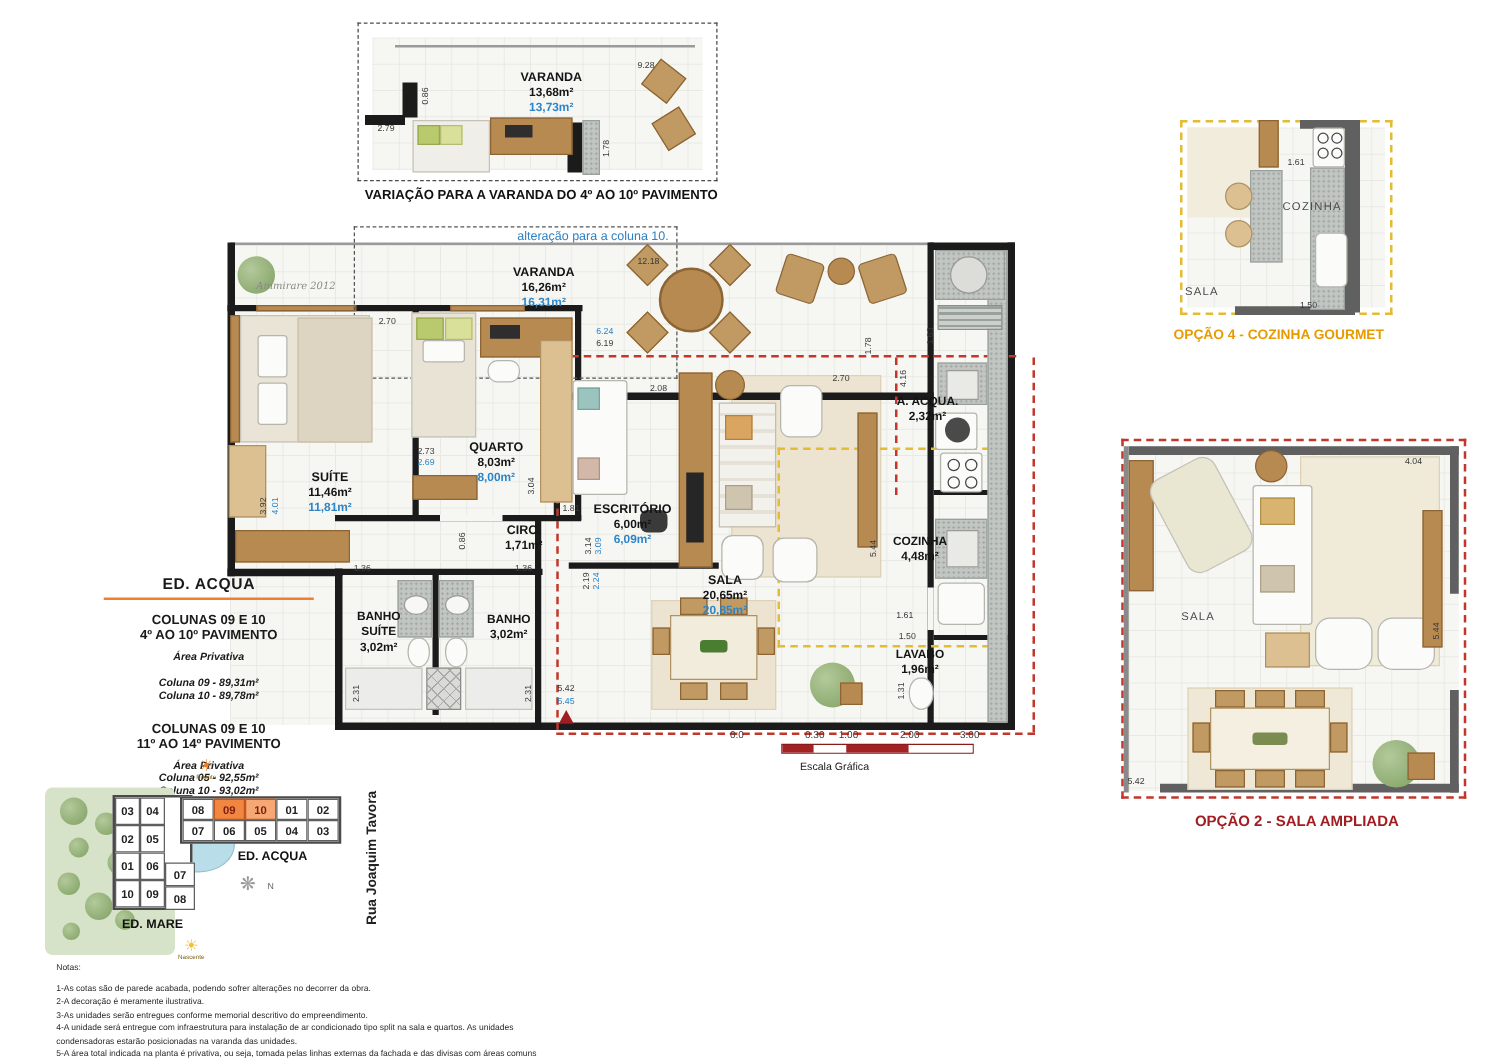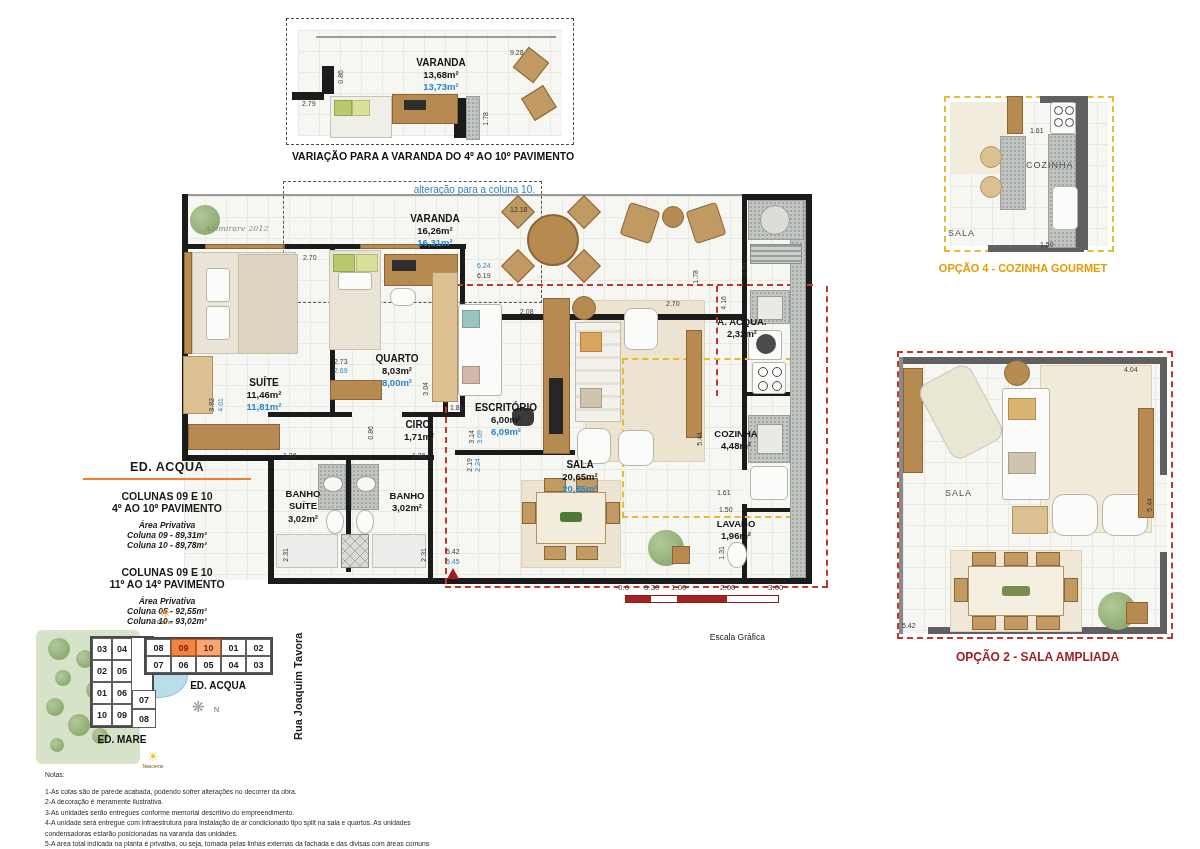--- a/index.html
+++ b/index.html
@@ -287,44 +287,44 @@
   <span class="dim" style="left:719px;top:506px;">1.50</span>
   <span class="dim vtext" style="left:718px;top:546px;">1.31</span>
 
   <div class="abs" style="left:72px;top:460px;width:190px;text-align:center;">
     <div style="font-size:12.5px;font-weight:bold;letter-spacing:.5px;">ED. ACQUA</div>
     <div style="width:168px;height:2px;background:#f08030;margin:4px auto 10px;"></div>
     <div>
       <div style="font-size:10.5px;font-weight:bold;">COLUNAS 09 E 10</div>
       <div style="font-size:10.5px;font-weight:bold;">4º AO 10º PAVIMENTO</div>
       <div style="font-size:8.5px;font-weight:bold;font-style:italic;margin-top:6px;">Área Privativa</div>
-      <div style="font-size:8.5px;font-weight:bold;font-style:italic;">Coluna 09 - 89,31m²</div>
+      <div style="font-size:8.5px;font-weight:bold;font-style:italic;margin-top:11px;">Coluna 09 - 89,31m²</div>
       <div style="font-size:8.5px;font-weight:bold;font-style:italic;">Coluna 10 - 89,78m²</div>
     </div>
     <div style="margin-top:16px;">
       <div style="font-size:10.5px;font-weight:bold;">COLUNAS 09 E 10</div>
       <div style="font-size:10.5px;font-weight:bold;">11º AO 14º PAVIMENTO</div>
       <div style="font-size:8.5px;font-weight:bold;font-style:italic;margin-top:6px;">Área Privativa</div>
       <div style="font-size:8.5px;font-weight:bold;font-style:italic;">Coluna 05 - 92,55m²</div>
       <div style="font-size:8.5px;font-weight:bold;font-style:italic;">Coluna 10 - 93,02m²</div>
     </div>
   </div>
 
-  <span class="dim" style="left:618px;top:584px;font-size:8px;">0.0</span>
+  <span class="dim" style="left:584px;top:584px;font-size:8px;">0.0</span>
   <span class="dim" style="left:644px;top:584px;font-size:8px;">0.30</span>
   <span class="dim" style="left:671px;top:584px;font-size:8px;">1.00</span>
   <span class="dim" style="left:720px;top:584px;font-size:8px;">2.00</span>
   <span class="dim" style="left:768px;top:584px;font-size:8px;">3.00</span>
   <div class="abs" style="left:625px;top:595px;width:152px;height:6px;border:1px solid #8b1a1a;display:flex;">
     <div style="width:25px;background:#a32222;"></div>
     <div style="width:26px;background:#fff;"></div>
     <div style="width:50px;background:#a32222;"></div>
     <div style="width:51px;background:#fff;"></div>
   </div>
-  <div class="abs" style="left:640px;top:632px;width:125px;text-align:right;font-size:8.5px;">Escala Gráfica</div>
+  <div class="abs" style="left:640px;top:608px;width:125px;text-align:left;font-size:8.5px;">Escala Gráfica</div>
 
   <div class="abs" style="left:36px;top:630px;width:104px;height:134px;background:#d7e3c9;border-radius:6px;"></div>
   <div class="tree" style="left:48px;top:638px;width:22px;height:22px;"></div>
   <div class="tree" style="left:76px;top:650px;width:18px;height:18px;"></div>
   <div class="tree" style="left:55px;top:670px;width:16px;height:16px;"></div>
   <div class="tree" style="left:86px;top:680px;width:20px;height:20px;"></div>
   <div class="tree" style="left:46px;top:698px;width:18px;height:18px;"></div>
   <div class="tree" style="left:68px;top:714px;width:22px;height:22px;"></div>
   <div class="tree" style="left:92px;top:728px;width:16px;height:16px;"></div>
   <div class="tree" style="left:50px;top:738px;width:14px;height:14px;"></div>

